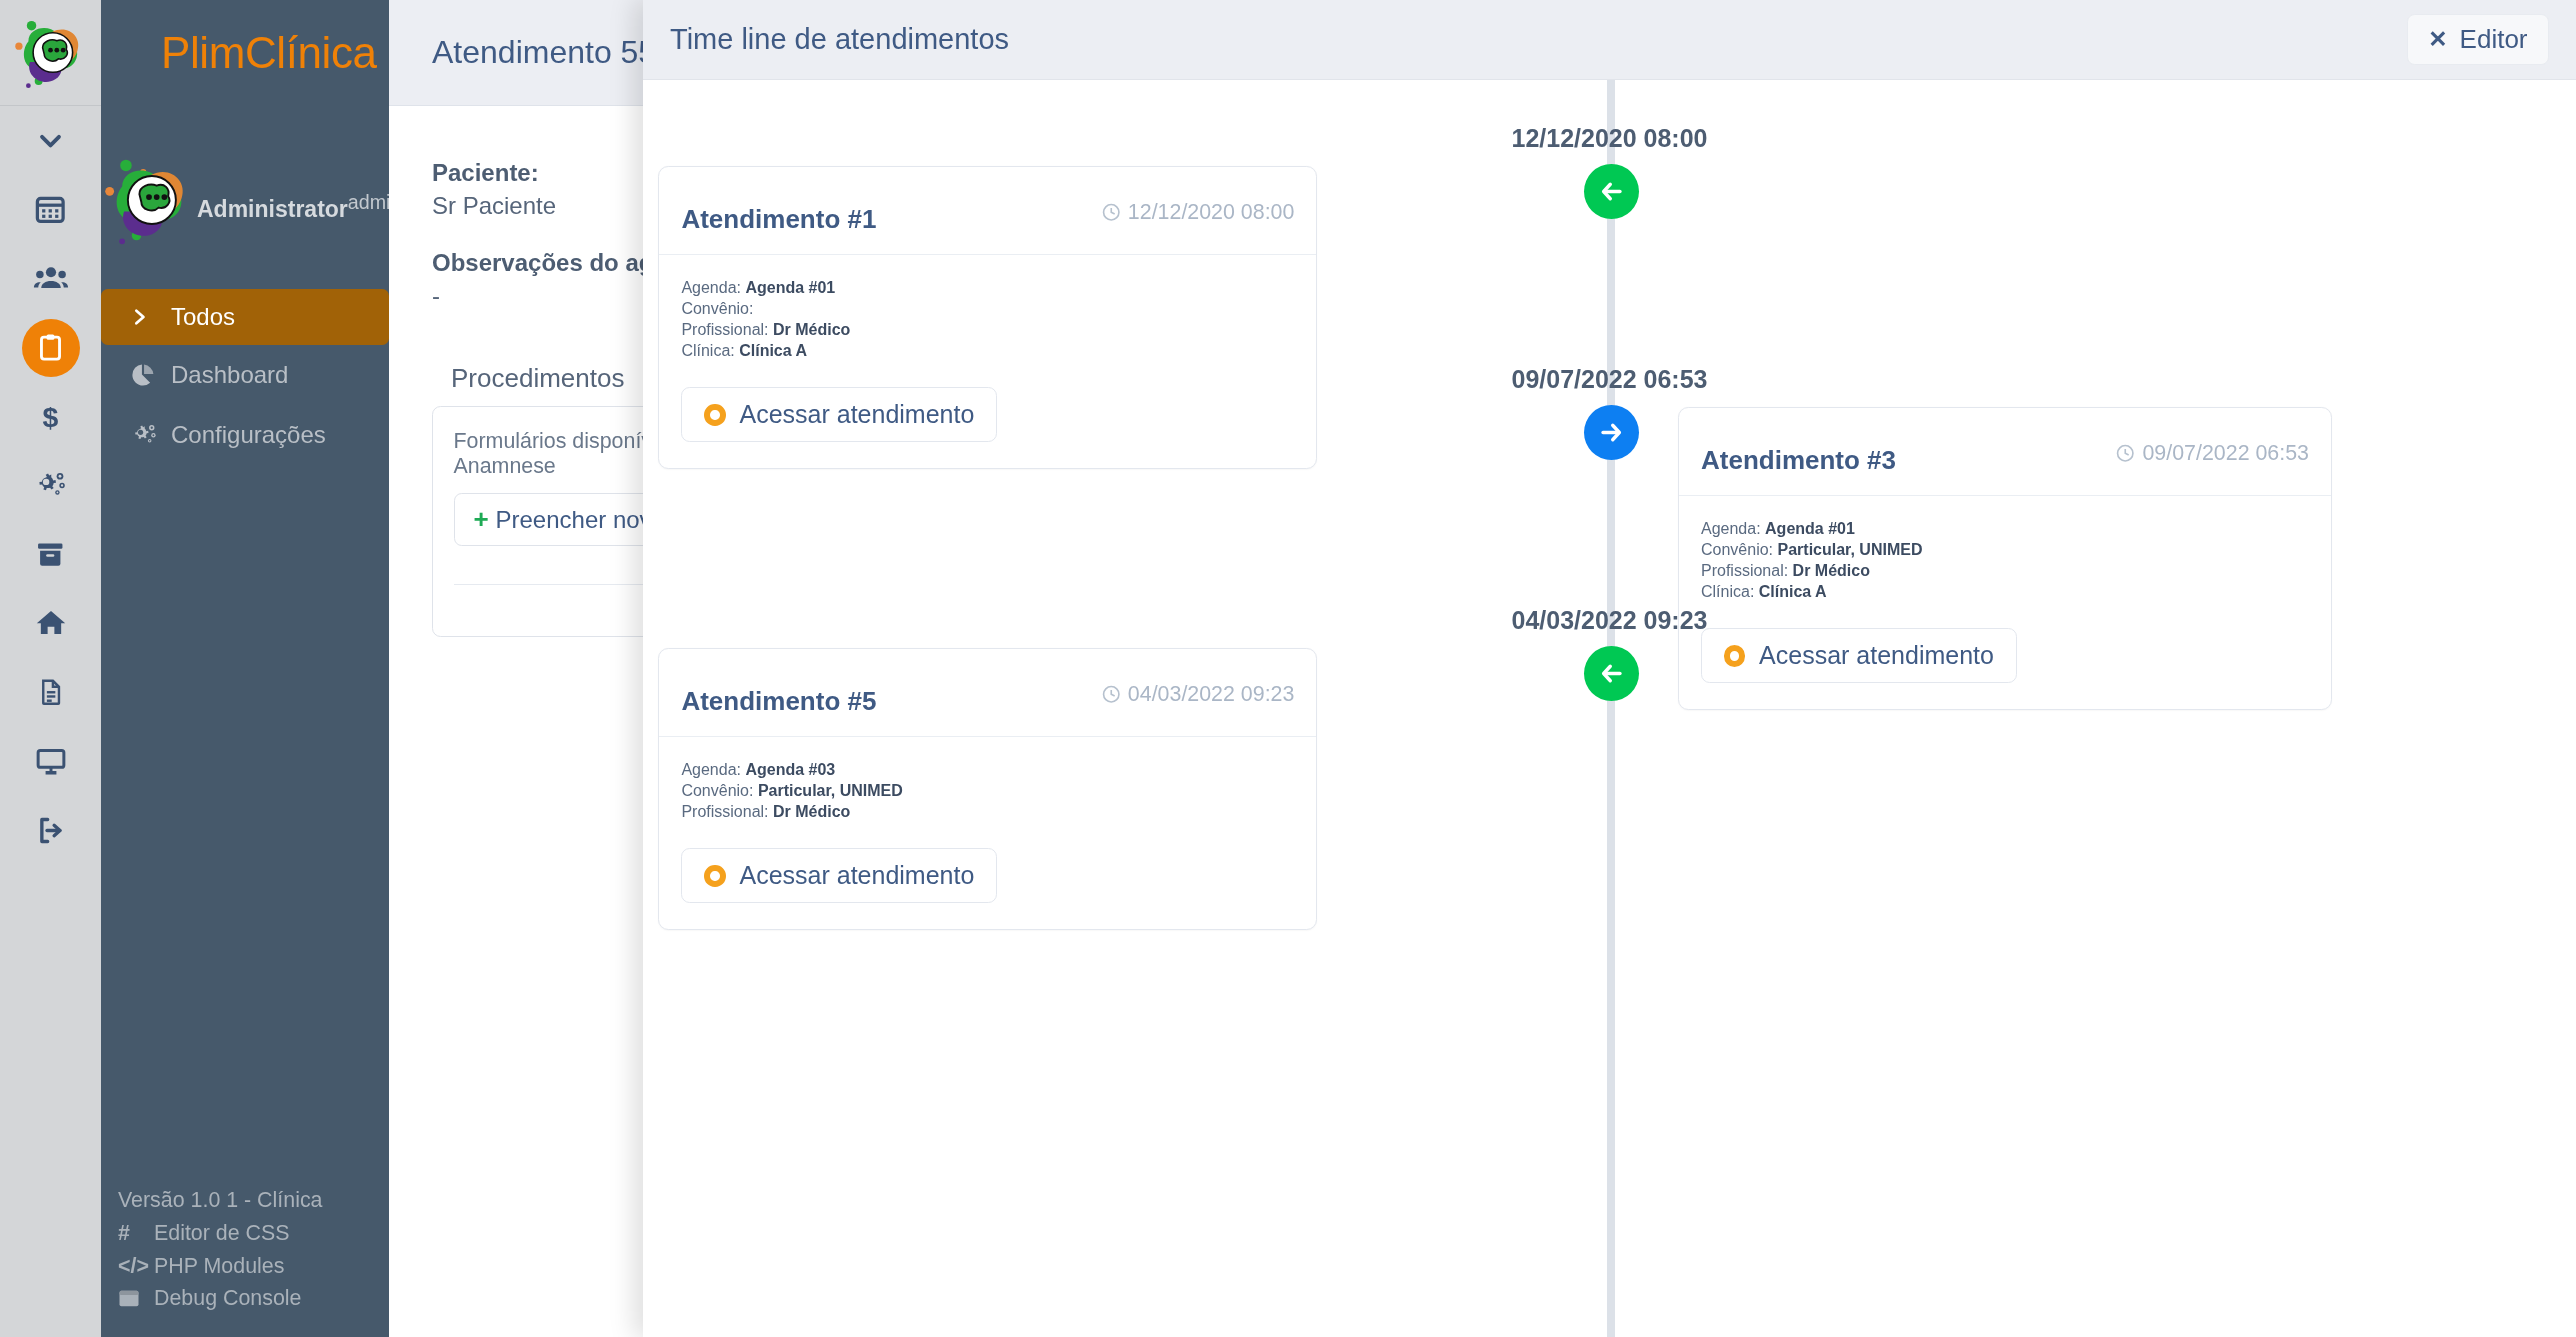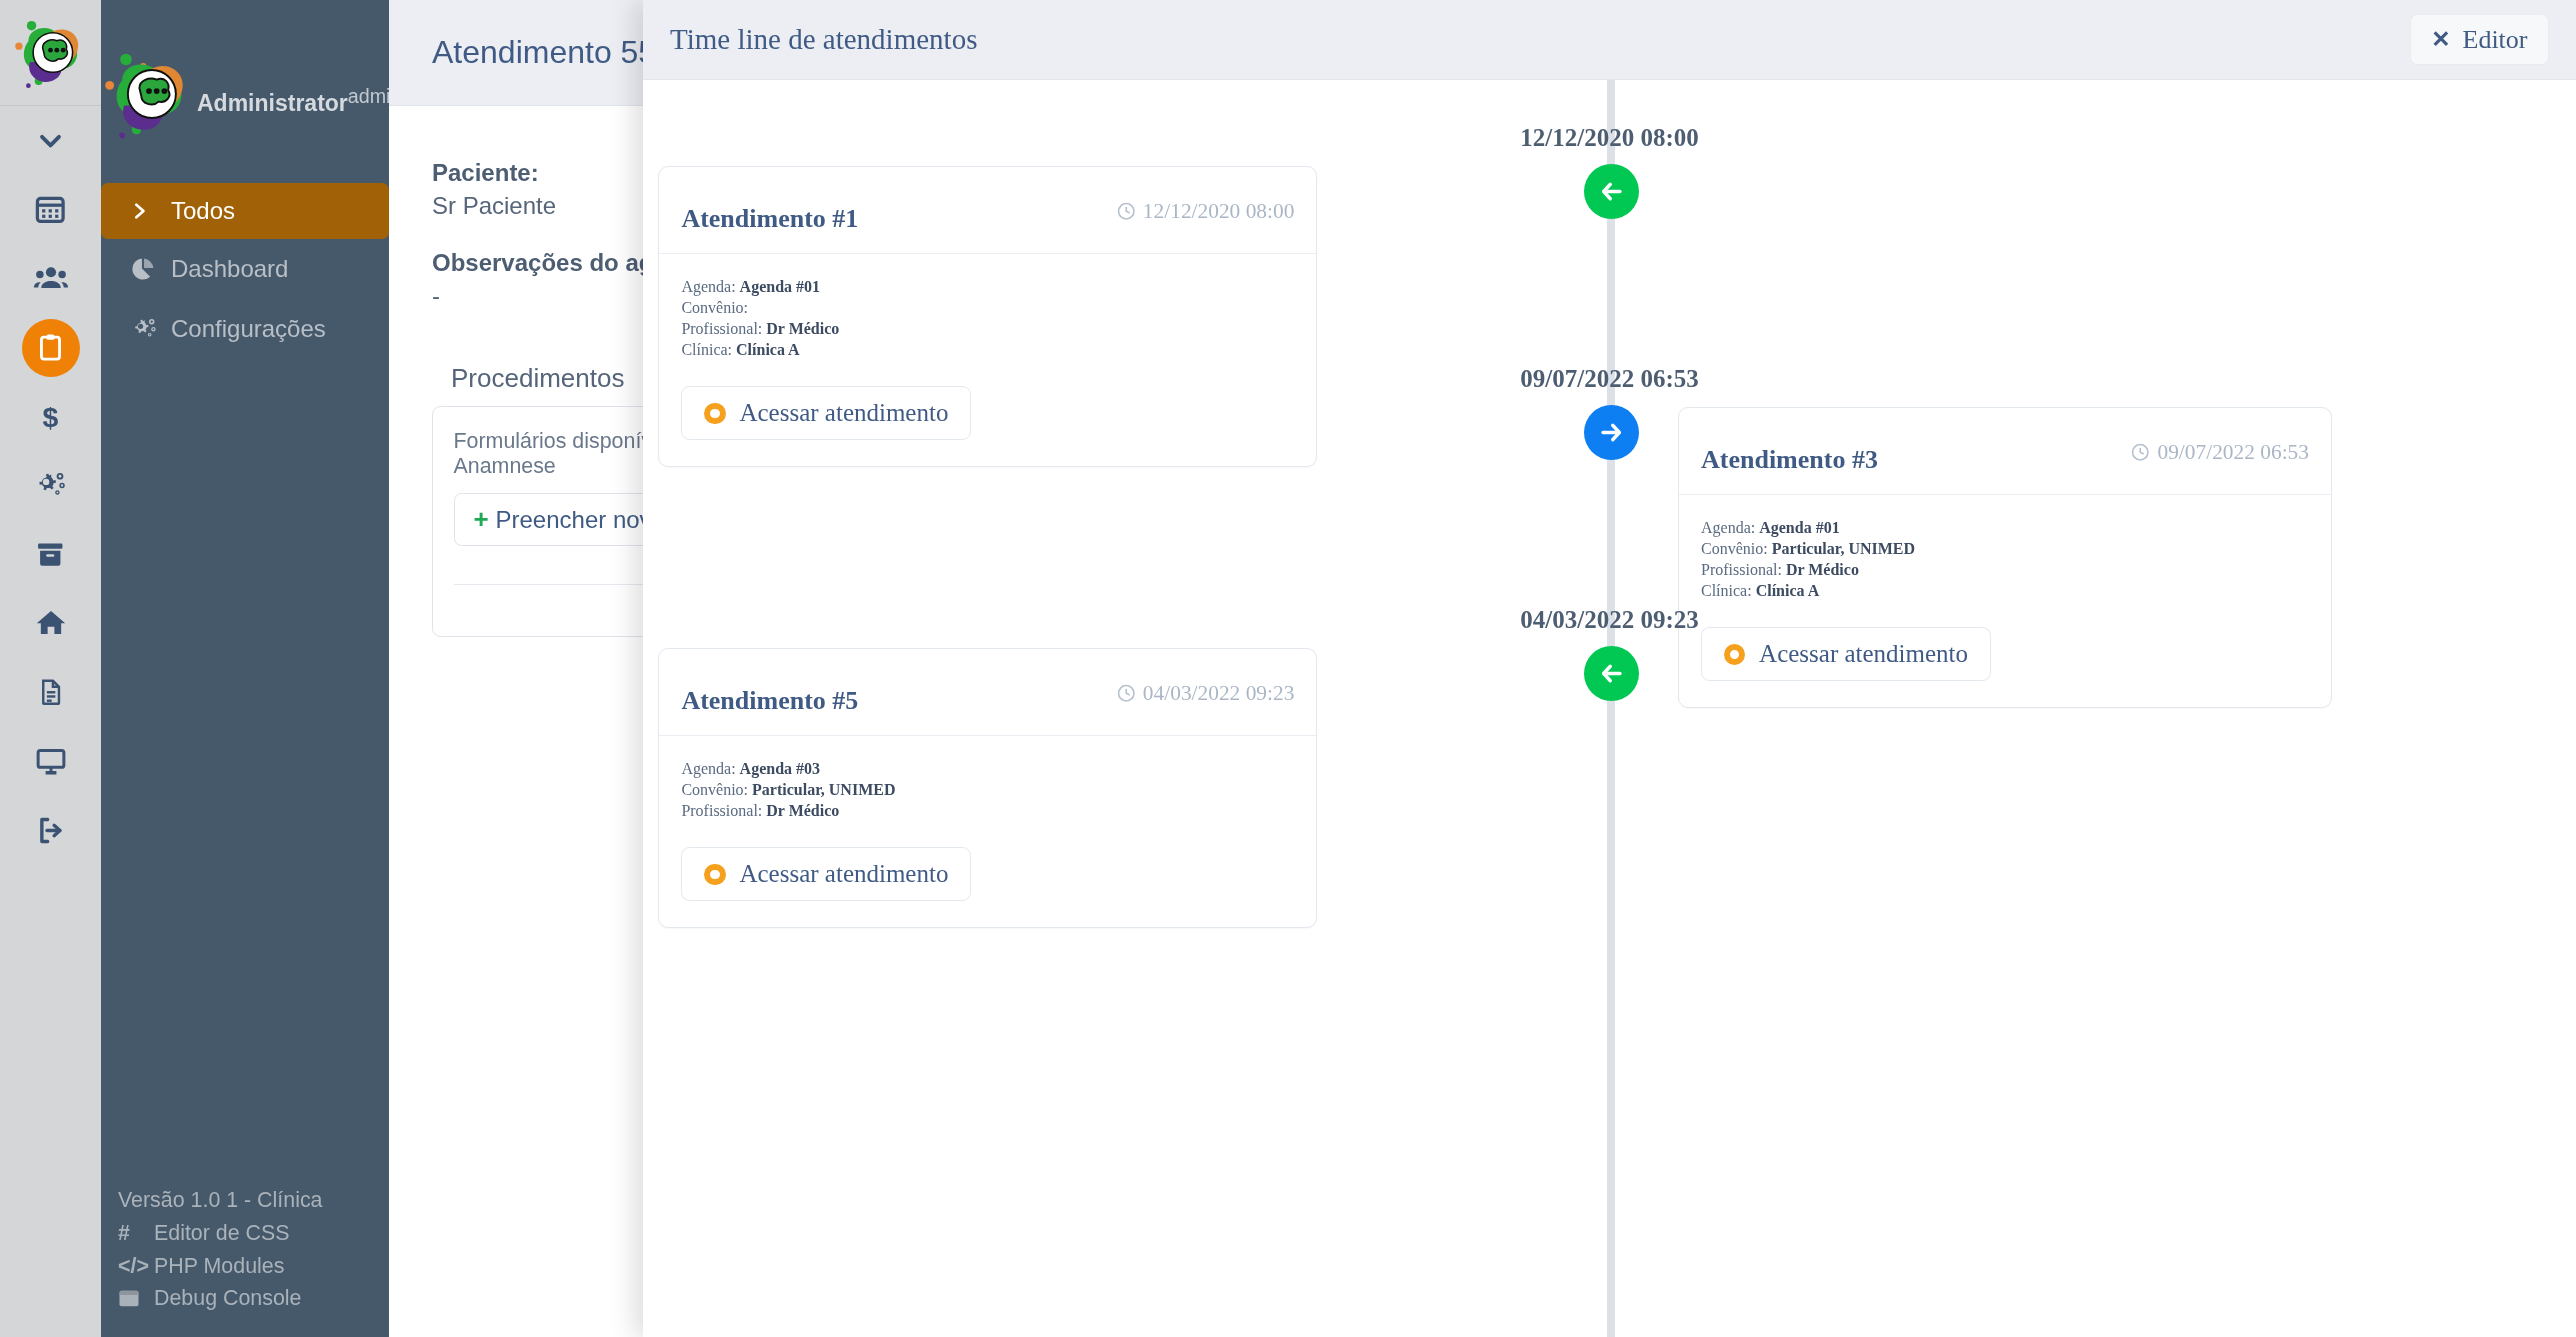--- a/index.html
+++ b/index.html
@@ -136,21 +136,20 @@
   .pb-btn .plus { color: #1eaa55; font-weight: bold; margin-right: 6.8px; font-size: 26px; }
   .pb-hr { position:absolute; left:20.5px; right:20.5px; bottom: 51px; border-top: 0.9px solid #e6eaf0; }
 
   
   .modal {
     position: absolute; left: 643px; top: 0;
     width: 1933px; height: 1338px;
     background: #ffffff;
     box-shadow: -8.6px 0 24px rgba(0,0,0,0.13);
     overflow: hidden;
-    font-family: Liberation Serif, serif;
   }
   .modal-header {
     height: 80px; background: #eceef3;
     display: flex; align-items: center; justify-content: space-between;
     padding: 0 27px 0 27px;
     border-bottom: 0.9px solid #e1e4ea;
   }
   .modal-title { font-size: 29px; color: #3f5a84; white-space: nowrap; }
   .modal-close {
     display: inline-flex; align-items: center; gap: 12px;
@@ -336,20 +335,21 @@
       <svg width="32.5" height="31" viewBox="0 0 24 24" fill="none" stroke="#3b5272" stroke-width="2.6" stroke-linecap="round" stroke-linejoin="round">
         <path d="M10 3.5H5.5v17H10"></path>
         <polyline points="15 8 19.5 12 15 16"></polyline>
         <line x1="9.5" y1="12" x2="19.5" y2="12"></line>
       </svg>
     </div>
 
   </div>
 
   <div class="sidebar">
+    <div class="sb-brand">PlimClínica</div>
 
     <div class="sb-user">
       <div class="avatar">
         <svg width="96" height="96" viewBox="0 0 100 100">
           <circle cx="26" cy="14" r="6" fill="#27ae3a"></circle>
           <circle cx="44" cy="21" r="3.2" fill="#e8873a"></circle>
           <circle cx="9" cy="41" r="4.6" fill="#e8873a"></circle>
           <circle cx="37" cy="87" r="5" fill="#27ae3a"></circle>
           <circle cx="22" cy="93" r="3" fill="#5b2d8e"></circle>
           <path d="M22 36 C22 18 48 14 58 26 C70 18 86 28 82 44 C88 56 78 72 64 70 C56 84 34 84 28 70 C16 68 12 48 22 36 Z" fill="#27ae3a"></path>

